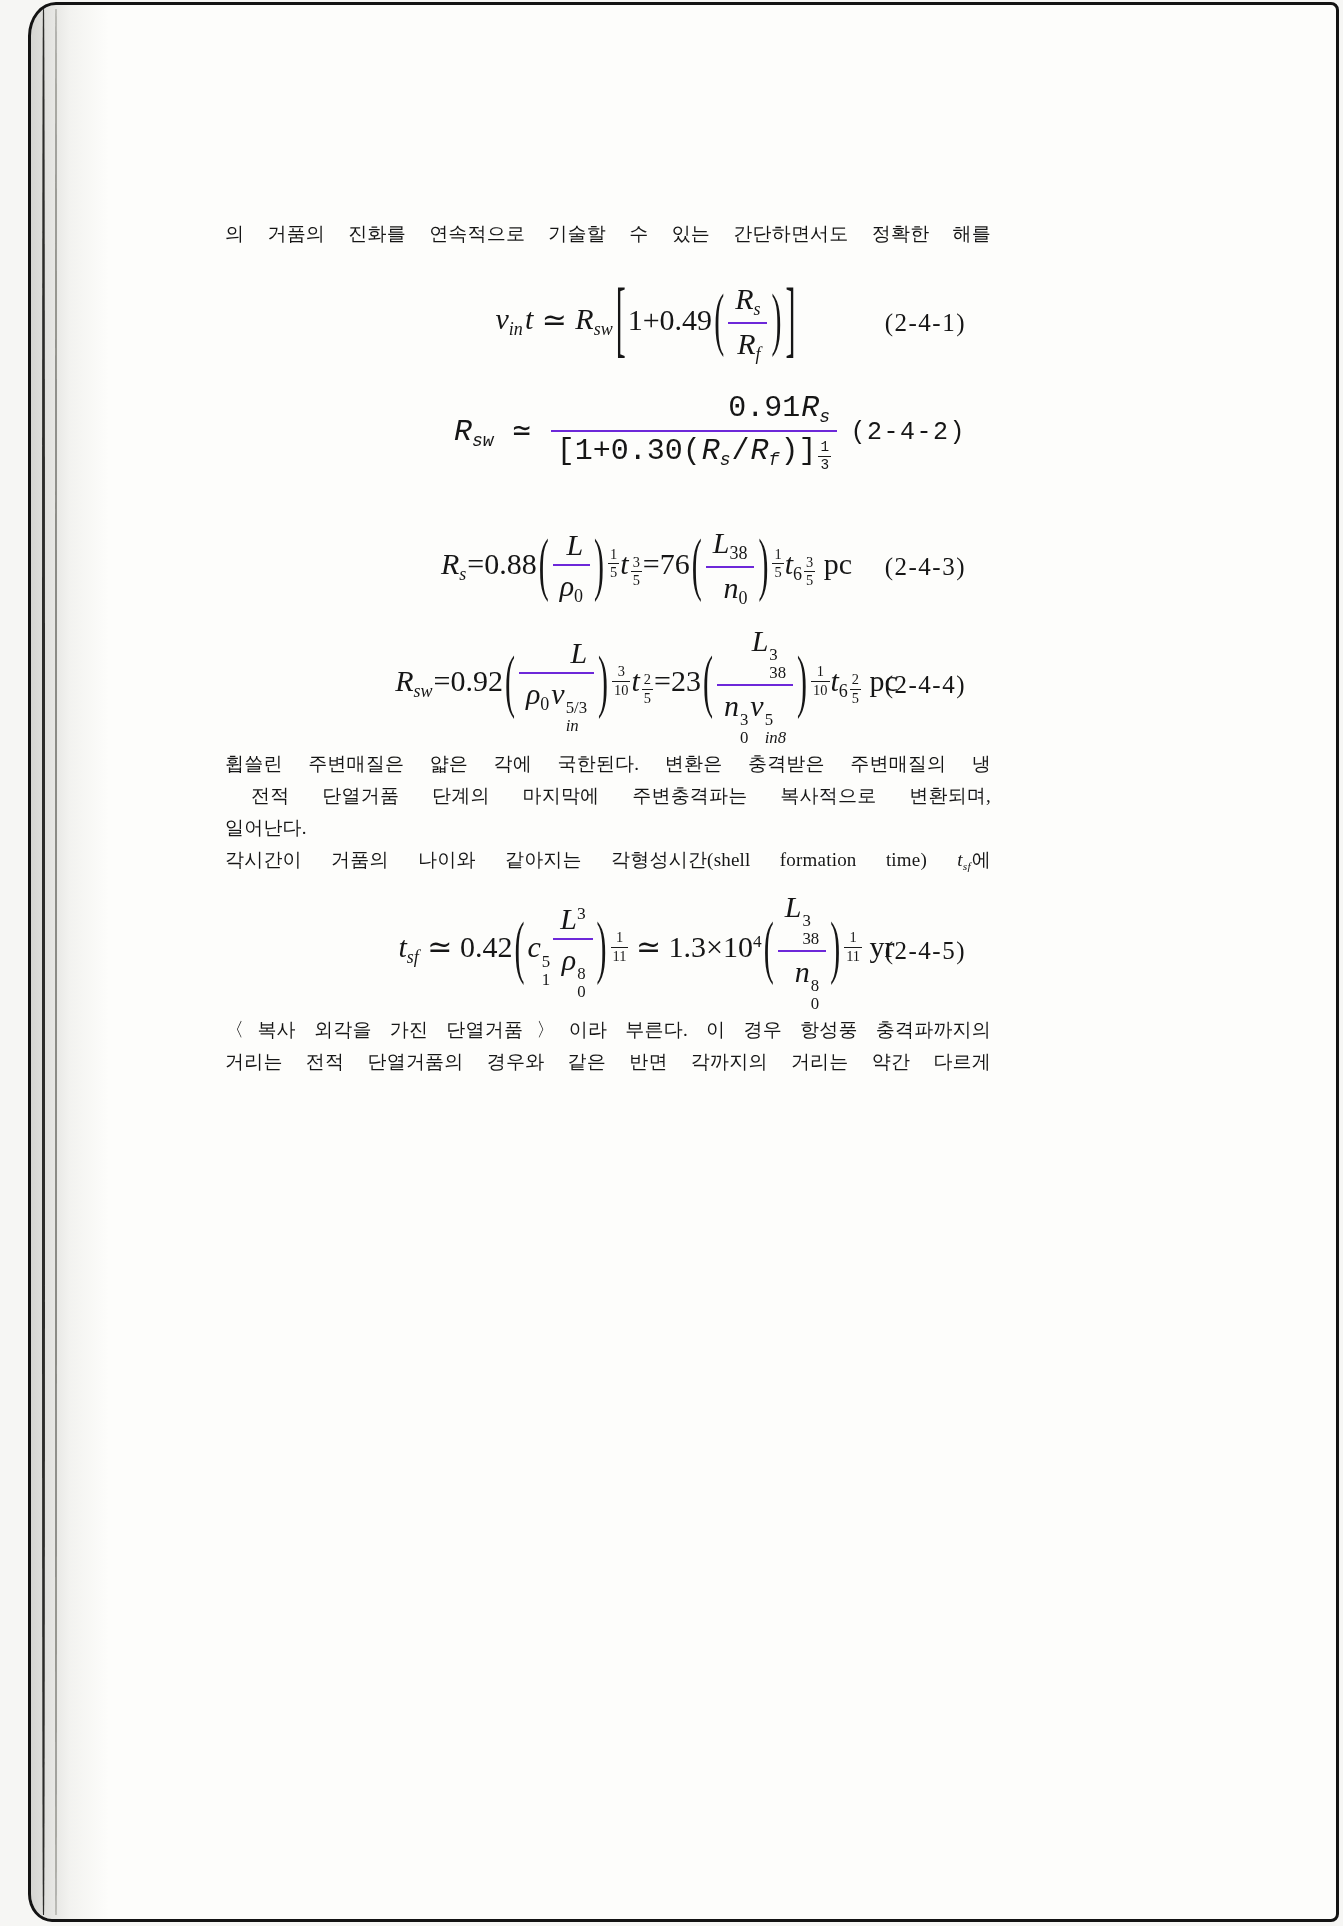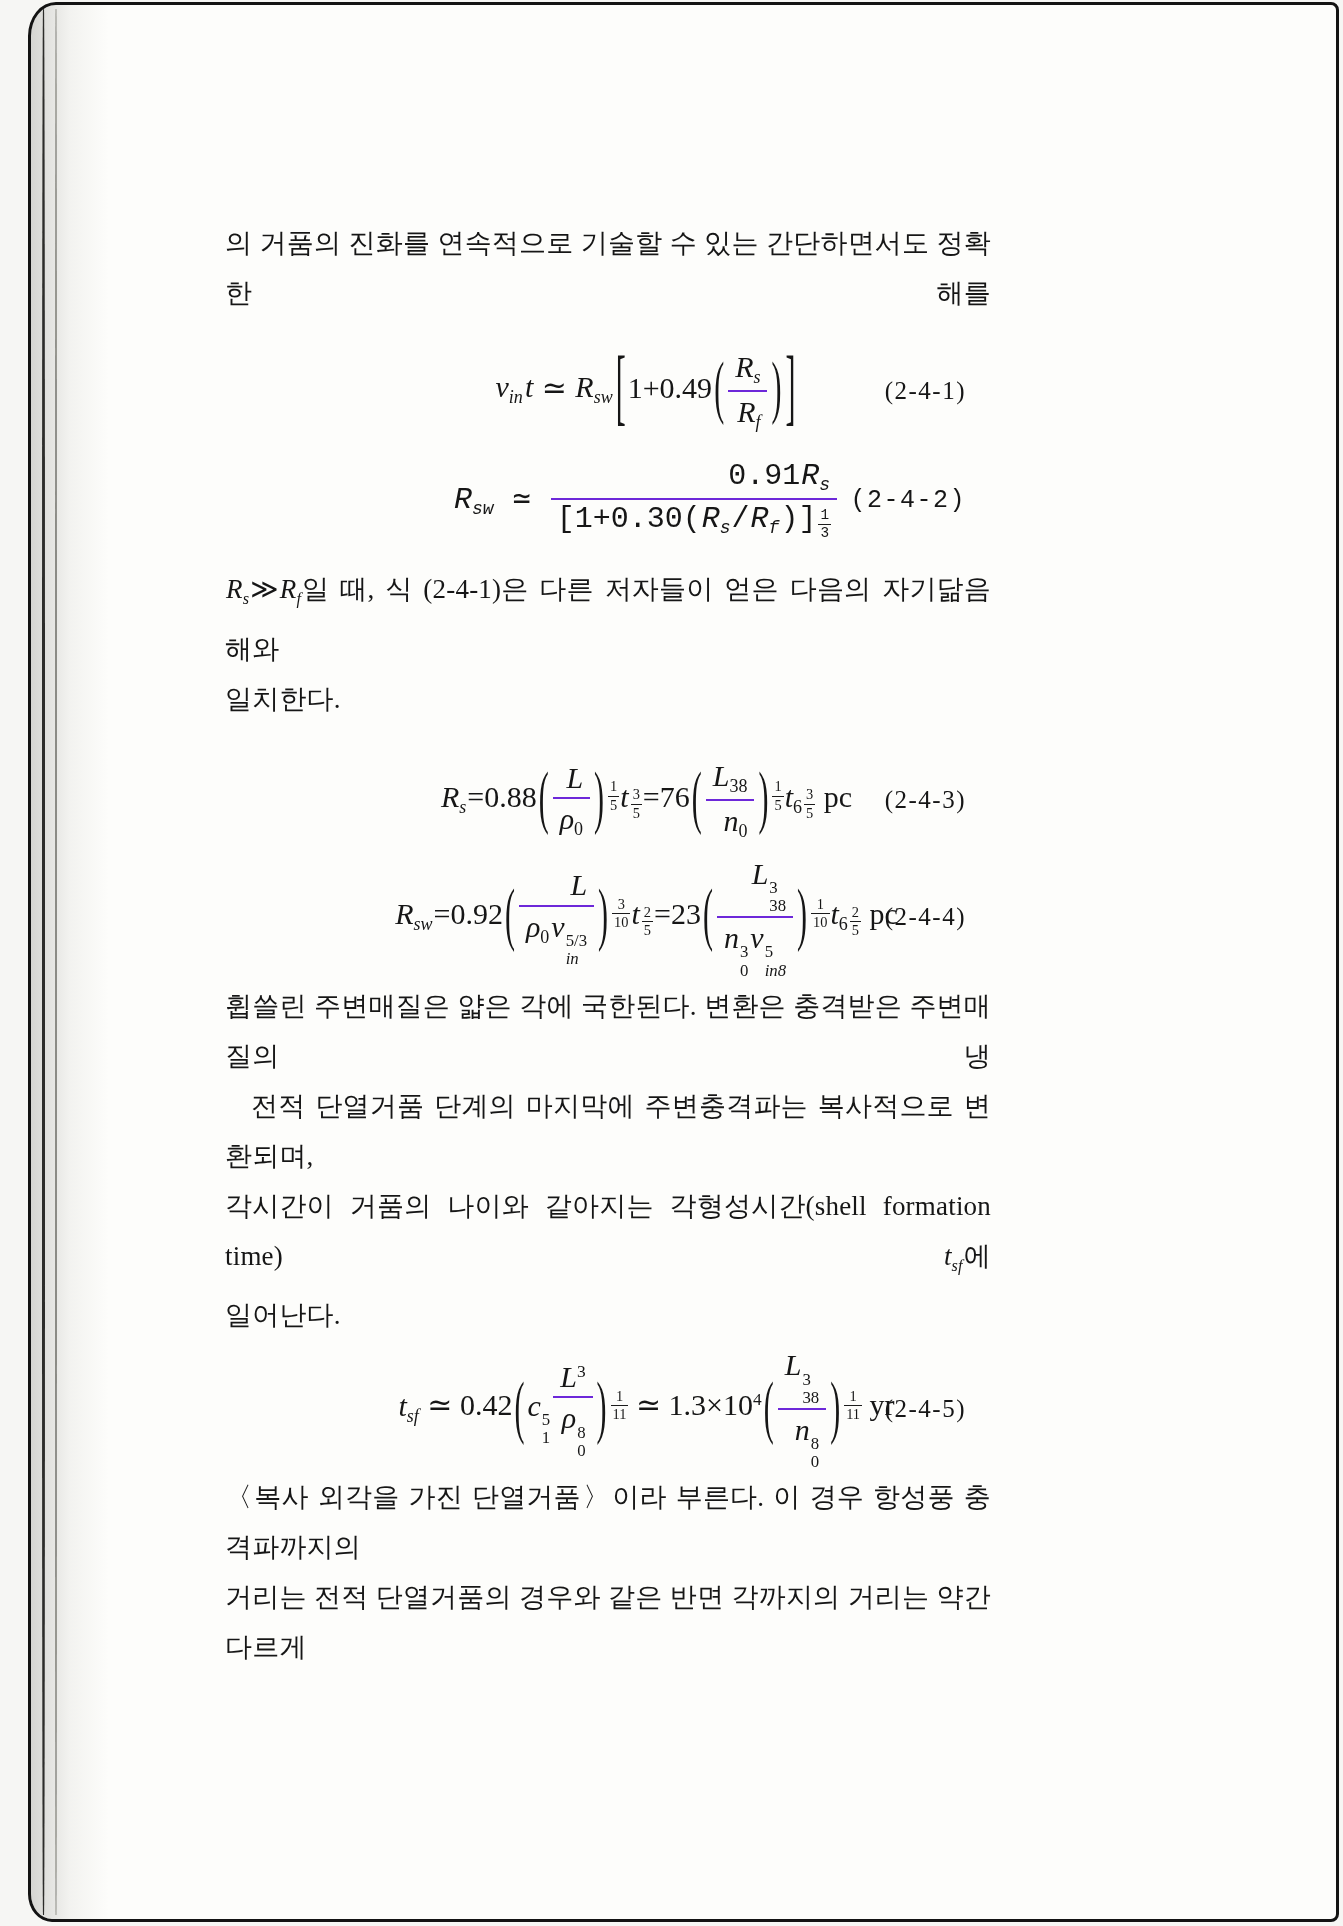--- a/index.html
+++ b/index.html
@@ -25,21 +25,21 @@
   .edge-line.e1{left:11px;width:2.5px;background:#2c2c2a;border-radius:40%;}
   .edge-line.e2{left:24px;width:1.5px;background:#8b8b85;border-radius:40%;}
 
   .page-content{
     position:absolute;left:194px;top:0;width:766px;
     padding-top:213px;
   }
 
   
   .para{margin:0;}
-  .line{font-size:27px;line-height:50px;white-space:normal;letter-spacing:0.2px;}
+  .line{font-size:19px;line-height:32px;white-space:normal;letter-spacing:0.2px;}
   .jl{text-align:justify;text-align-last:justify;}
   .ind{text-indent:26px;}
 
   
   .eq{position:relative;display:flex;align-items:center;font-size:30px;}
   .eq .math{white-space:nowrap;margin:0 auto;transform:translateX(38px);}
   .eq-label{
     position:absolute;right:25px;top:50%;transform:translateY(-50%);
     font-size:25px;letter-spacing:1.5px;font-style:normal;
   }
@@ -91,24 +91,20 @@
           <span class="math"><span class="vw"><span class="it">v</span><span class="sb itl">in</span></span><span class="vw"><span class="it">t</span></span><span class="rm"> ≃ </span><span class="vw"><span class="it">R</span><span class="sb itl">sw</span></span><span class="grp"><span class="dl" style="transform: scaleY(2.8);">[</span><span class="rm">1+0.49</span><span class="grp"><span class="dl" style="transform: scaleY(2.35);">(</span><span class="fr"><span class="num"><span class="vw"><span class="it">R</span><span class="sb itl">s</span></span></span><span class="den"><span class="vw"><span class="it">R</span><span class="sb itl">f</span></span></span></span><span class="dl" style="transform: scaleY(2.35);">)</span></span><span class="dl" style="transform: scaleY(2.8);">]</span></span></span>
           <span class="eq-label">(2-4-1)</span>
         </div>
         <div class="eq" id="b-eq-2-4-2">
           <span class="math"><span class="vw"><span class="it">R</span><span class="sb itl">sw</span></span><span class="rm"> ≃ </span><span class="fr"><span class="num"><span class="rm">0.91</span><span class="vw"><span class="it">R</span><span class="sb itl">s</span></span></span><span class="den"><span class="rm">[1+0.30(</span><span class="vw"><span class="it">R</span><span class="sb itl">s</span></span><span class="rm">/</span><span class="vw"><span class="it">R</span><span class="sb itl">f</span></span><span class="rm">)]</span><span class="sfr">
                   <span class="sfn">1</span>
                   <span class="sfd">3</span>
                 </span></span></span></span>
           <span class="eq-label">(2-4-2)</span>
         </div>
-        <div class="para" id="b-paragraph-3">
-          <div class="line jl"><span class="vw"><span class="it">R</span><span class="sb itl">s</span></span><span class="rm">≫</span><span class="vw"><span class="it">R</span><span class="sb itl">f</span></span><span class="rm">일 때,  식 (2-4-1)은 다른 저자들이 얻은 다음의 자기닮음 해와</span></div>
-          <div class="line"><span class="rm">일치한다.</span></div>
-        </div>
         <div class="eq" id="b-eq-2-4-3">
           <span class="math"><span class="vw"><span class="it">R</span><span class="sb itl">s</span></span><span class="rm">=0.88</span><span class="grp"><span class="dl" style="transform: scaleY(2.35);">(</span><span class="fr"><span class="num"><span class="vw"><span class="it">L</span></span></span><span class="den"><span class="vw"><span class="it">ρ</span><span class="sb up">0</span></span></span></span><span class="dl" style="transform: scaleY(2.35);">)</span><span class="sfr gsf">
                 <span class="sfn">1</span>
                 <span class="sfd">5</span>
               </span></span><span class="vw"><span class="it">t</span><span class="sfr vsf">
                 <span class="sfn">3</span>
                 <span class="sfd">5</span>
               </span></span><span class="rm">=76</span><span class="grp"><span class="dl" style="transform: scaleY(2.35);">(</span><span class="fr"><span class="num"><span class="vw"><span class="it">L</span><span class="sb up">38</span></span></span><span class="den"><span class="vw"><span class="it">n</span><span class="sb up">0</span></span></span></span><span class="dl" style="transform: scaleY(2.35);">)</span><span class="sfr gsf">
                 <span class="sfn">1</span>
                 <span class="sfd">5</span>
@@ -142,22 +138,22 @@
                 <span class="sfd">10</span>
               </span></span><span class="vw"><span class="it">t</span><span class="sb up">6</span><span class="sfr vsf">
                 <span class="sfn">2</span>
                 <span class="sfd">5</span>
               </span></span><span class="rm"> pc</span></span>
           <span class="eq-label">(2-4-4)</span>
         </div>
         <div class="para" id="b-paragraph-4">
           <div class="line jl"><span class="rm">휩쓸린 주변매질은 얇은 각에 국한된다.  변환은 충격받은 주변매질의 냉</span></div>
           <div class="line jl ind"><span class="rm">전적 단열거품 단계의 마지막에 주변충격파는 복사적으로 변환되며,</span></div>
+          <div class="line"><span class="rm">일어난다.</span></div>
           <div class="line jl"><span class="rm">각시간이 거품의 나이와 같아지는 각형성시간(shell formation time) </span><span class="vw"><span class="it">t</span><span class="sb itl">sf</span></span><span class="rm">에</span></div>
-          <div class="line"><span class="rm">일어난다.</span></div>
         </div>
         <div class="eq" id="b-eq-2-4-5">
           <span class="math"><span class="vw"><span class="it">t</span><span class="sb itl">sf</span></span><span class="rm"> ≃ 0.42</span><span class="grp"><span class="dl" style="transform: scaleY(2.35);">(</span><span class="vw"><span class="it">c</span><span class="ss">
                   <span class="ssr up">5</span>
                   <span class="ssr up">1</span>
                 </span></span><span class="fr"><span class="num"><span class="vw"><span class="it">L</span><span class="spn">3</span></span></span><span class="den"><span class="vw"><span class="it">ρ</span><span class="ss">
                       <span class="ssr up">8</span>
                       <span class="ssr up">0</span>
                     </span></span></span></span><span class="dl" style="transform: scaleY(2.35);">)</span><span class="sfr gsf">
                 <span class="sfn">1</span>

